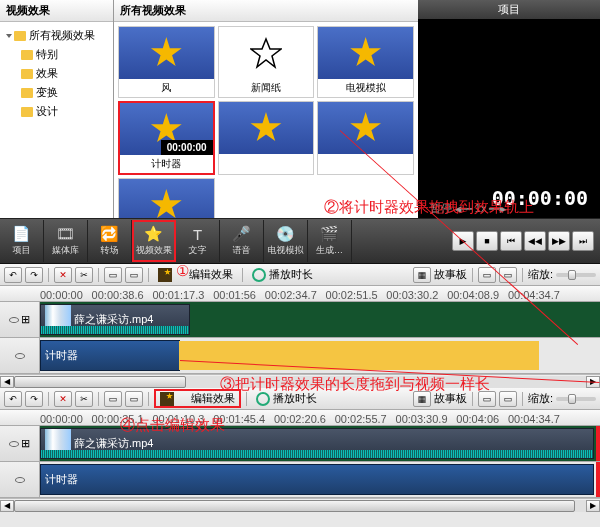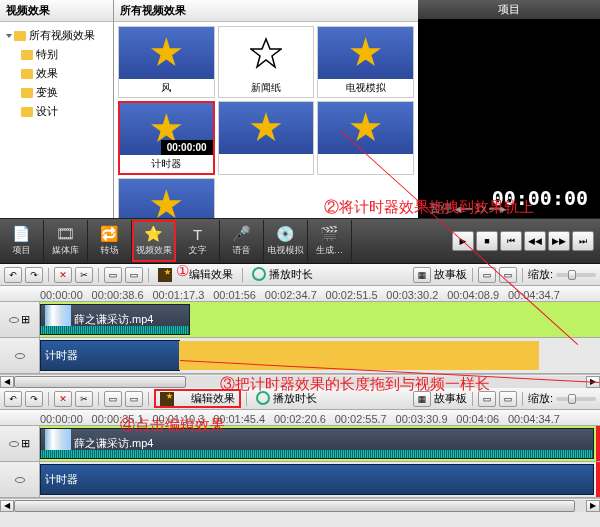--- a/index.html
+++ b/index.html
@@ -41,28 +41,28 @@
 .pbtn{width:22px;height:20px;background:linear-gradient(#fcfcfc,#d8d8d8);border:1px solid #888;border-radius:2px;display:flex;align-items:center;justify-content:center;cursor:pointer;font-size:9px}
 .timeline{background:#e8e8e8;position:relative}
 .tl-tools{height:22px;background:linear-gradient(#f8f8f8,#dedede);display:flex;align-items:center;padding:0 4px;gap:3px;border-bottom:1px solid #aaa;position:relative}
 .tl-sm{width:18px;height:16px;background:linear-gradient(#fff,#ddd);border:1px solid #999;border-radius:2px;display:flex;align-items:center;justify-content:center;cursor:pointer;font-size:9px}
 .tl-sm.red{color:#c00}
 .sep{width:1px;height:14px;background:#aaa;margin:0 2px}
 .edit-fx{display:flex;align-items:center;gap:17px;padding:0 4px;cursor:pointer}
 .edit-fx.hl{border:2px solid #ee1c25}
 .fx-icon{width:14px;height:14px;background:#4a3510;position:relative}
 .fx-icon::after{content:"";position:absolute;top:1px;right:1px;width:7px;height:7px;background:#f5b800;clip-path:polygon(50% 0%,61% 35%,98% 35%,68% 57%,79% 91%,50% 70%,21% 91%,32% 57%,2% 35%,39% 35%)}
-.dur{display:flex;align-items:flex-start;gap:3px;padding:0 4px}
+.dur{display:flex;align-items:flex-end;gap:3px;padding:0 4px}
 .dur-icon{width:14px;height:14px;border:2px solid #2a7;border-radius:50%;position:relative}
 .right-tools{margin-left:auto;display:flex;align-items:center;gap:3px}
 .ruler{height:16px;background:linear-gradient(#fafafa,#e5e5e5);display:flex;align-items:flex-end;padding:0 40px;font-size:8px;color:#555;justify-content:space-between;border-bottom:1px solid #aaa;position:relative}
 .track{height:36px;display:flex;border-bottom:1px solid #aaa;position:relative;overflow:hidden}
 .track-hdr{width:40px;background:linear-gradient(#f0f0f0,#dcdcdc);border-right:1px solid #aaa;display:flex;align-items:center;justify-content:center;gap:2px}
 .eye{width:10px;height:6px;border:1px solid #666;border-radius:50%}
-.track-body{flex:1;background:#bef264;position:relative}
+.track-body{flex:1;background:#14532d;position:relative}
 .clip{position:absolute;top:2px;bottom:2px;background:linear-gradient(#4a5568,#2d3748);border:1px solid #1a202c;display:flex;align-items:center;padding:0 4px;color:#fff;font-size:9px;overflow:hidden}
 .clip-thumb{width:26px;height:100%;background:linear-gradient(90deg,#8bd 0%,#fff 30%,#cde 60%,#9cf 100%);margin-right:3px;flex-shrink:0}
 .wave{position:absolute;bottom:0;left:0;right:0;height:8px;background:repeating-linear-gradient(90deg,#0dbdb8 0 1px,#12635f 1px 2px)}
 .fx-track .track-body{background:#e8e8e8}
 .fx-clip{position:absolute;top:2px;bottom:2px;background:linear-gradient(#2a5b9e,#1d3e6b);border:1px solid #0a1f3d;color:#fff;font-size:9px;display:flex;align-items:center;padding:0 4px}
 .fx-clip .tail{position:absolute;right:-360px;top:0;bottom:0;width:360px;background:#f5c542}
 .fx-clip.wide{background:linear-gradient(#2a5b9e,#1d3e6b)}
 .drag-line{position:absolute;border-top:1px solid #ee1c25;z-index:40;transform-origin:left center}
 .scrollbar{height:14px;background:#eee;border-top:1px solid #bbb;display:flex;align-items:center}
 .sb-btn{width:14px;height:12px;background:linear-gradient(#fff,#ddd);border:1px solid #999;display:flex;align-items:center;justify-content:center;font-size:8px}

